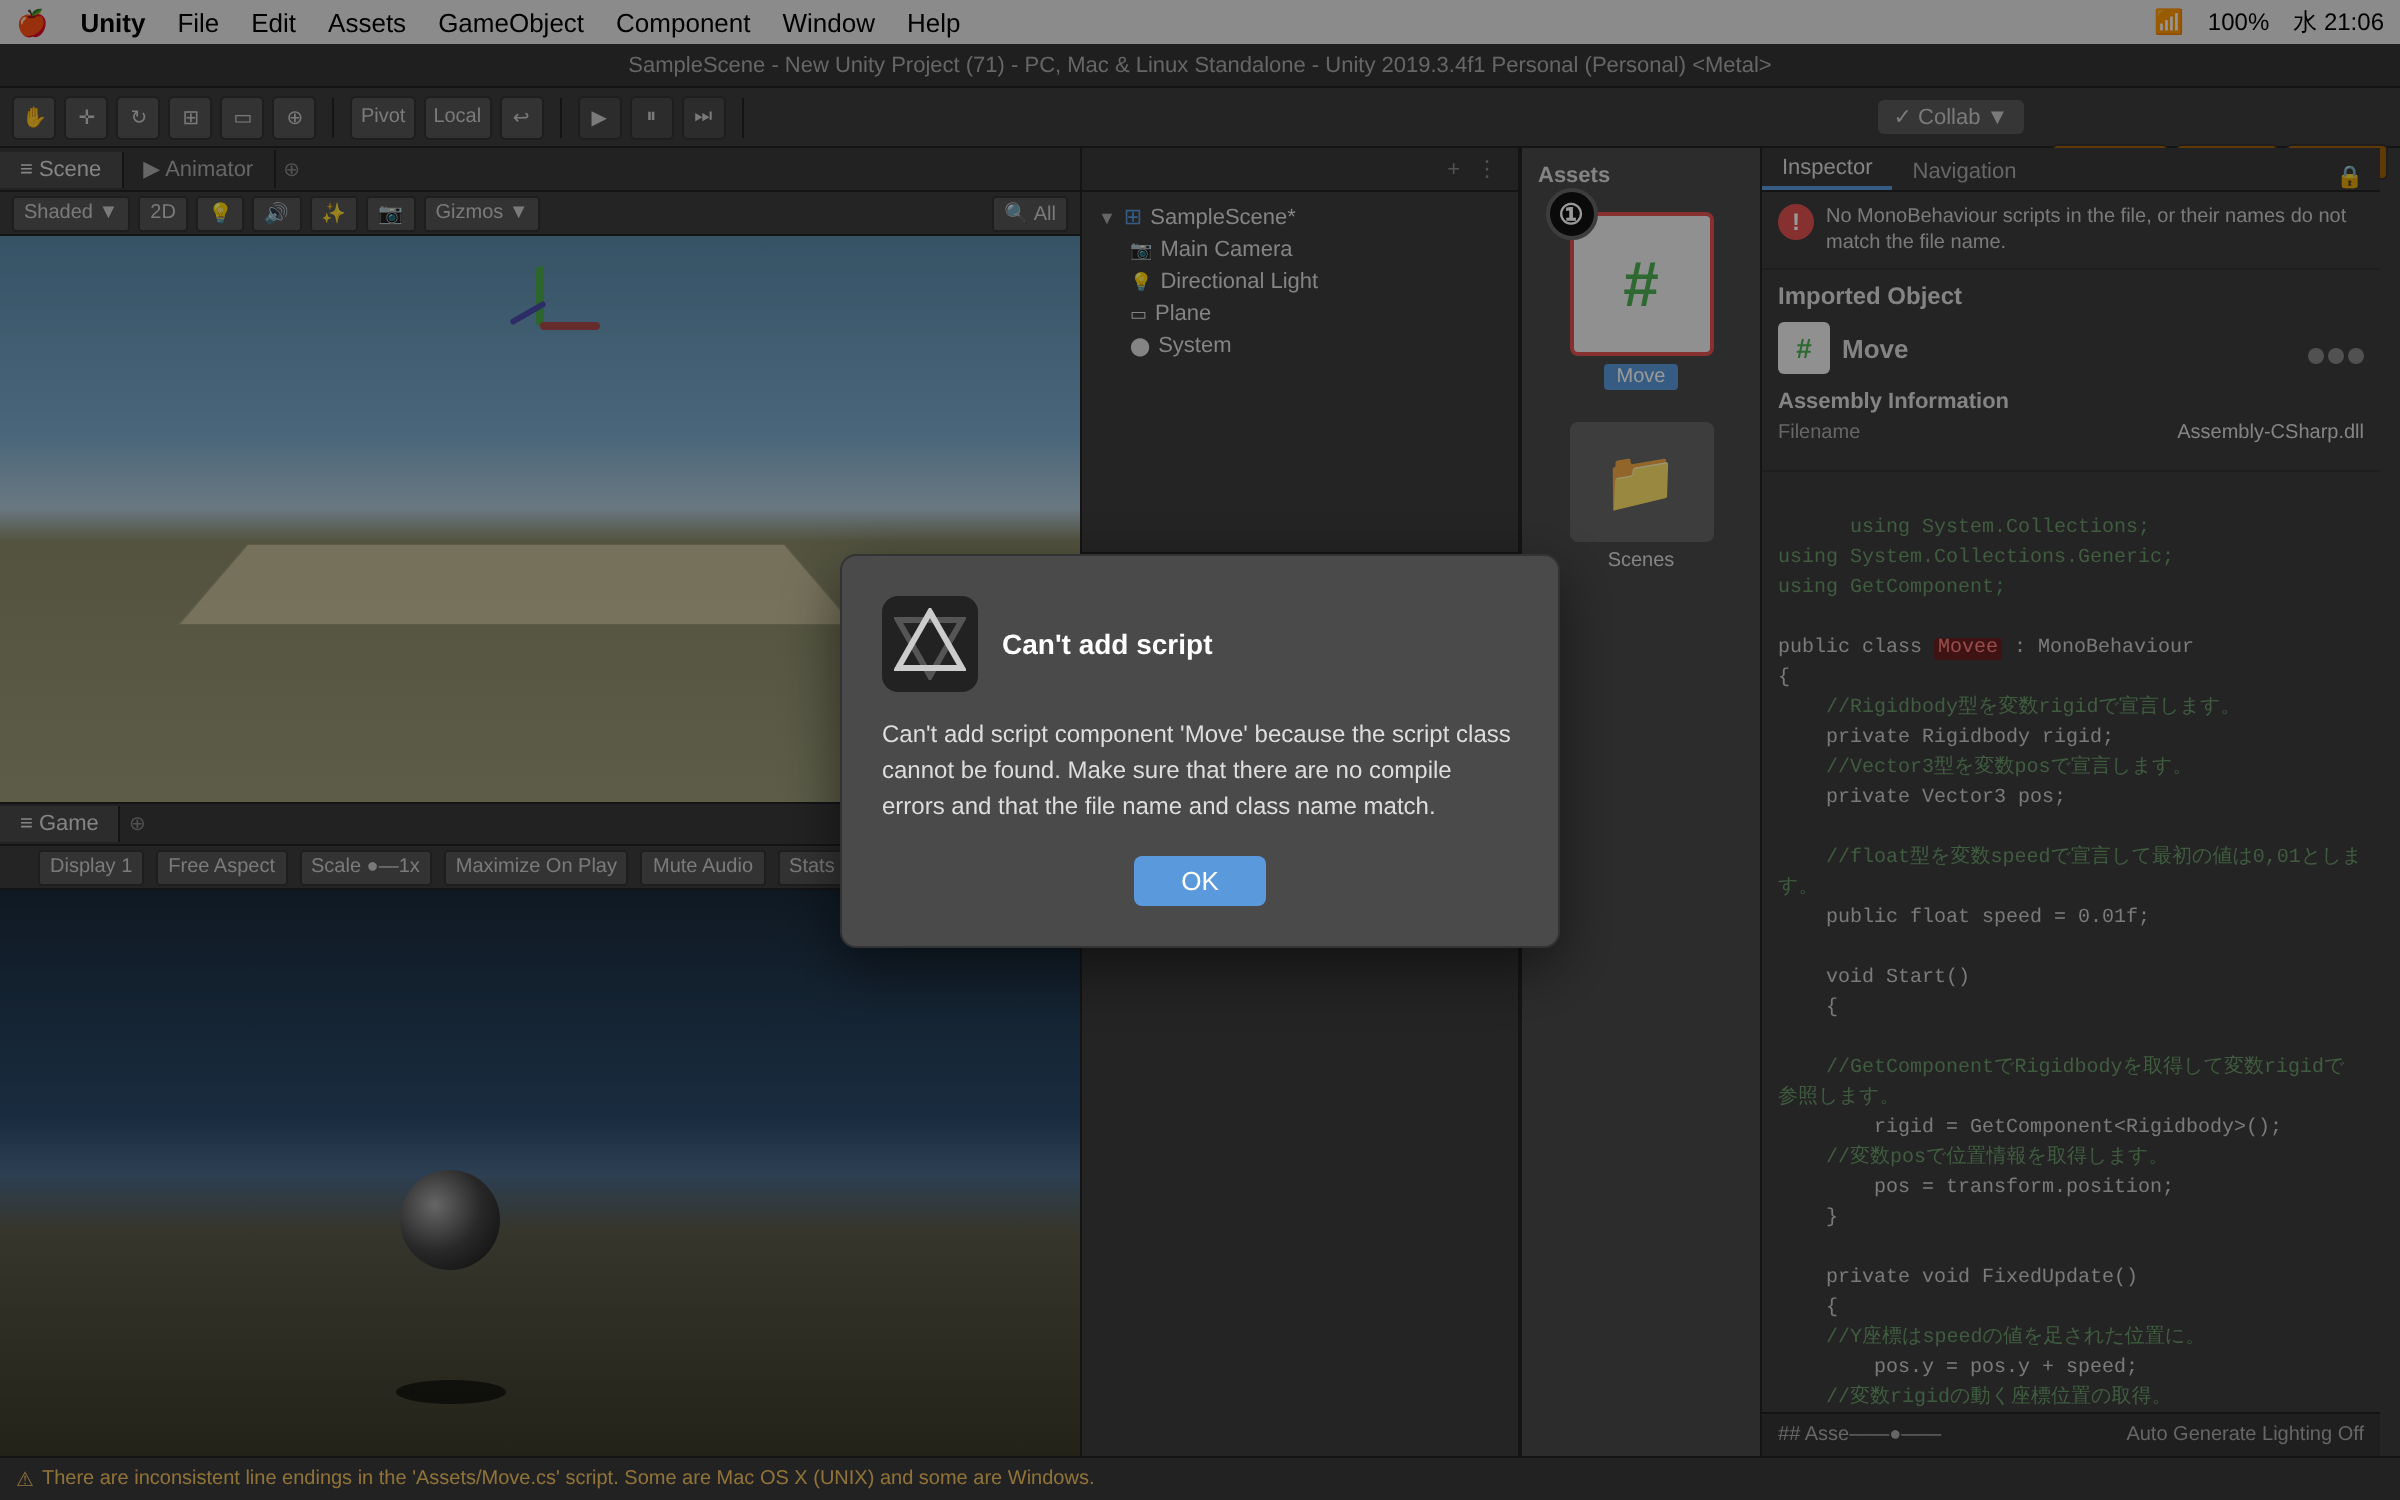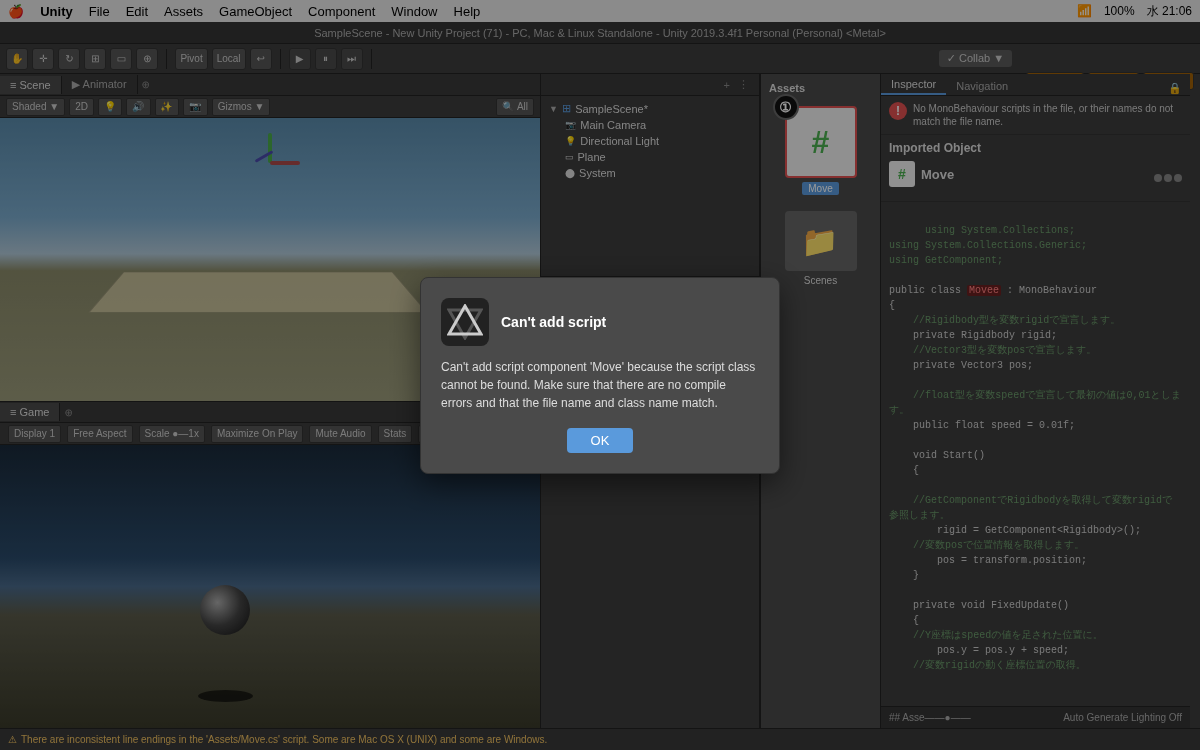--- a/index.html
+++ b/index.html
@@ -29,21 +29,21 @@
     
     #scene-tabs { height: 22px; background: #3a3a3a; display: flex; align-items: center; border-bottom: 1px solid #222; }
     .tab { padding: 3px 10px; font-size: 11px; color: #aaa; cursor: pointer; border-right: 1px solid #222; display: flex; align-items: center; gap: 4px; }
     .tab.active { background: #4a4a4a; color: #ddd; }
 
     #scene-toolbar { height: 22px; background: #3d3d3d; display: flex; align-items: center; padding: 0 6px; gap: 4px; border-bottom: 1px solid #222; font-size: 10px; }
     .scene-tool-btn { height: 18px; padding: 0 5px; background: #555; border: 1px solid #333; border-radius: 2px; color: #ccc; font-size: 10px; cursor: pointer; display: flex; align-items: center; }
 
     
     #game-panel { height: 22px; background: #3a3a3a; display: flex; align-items: center; border-top: 1px solid #222; border-bottom: 1px solid #222; }
-    #game-toolbar { height: 22px; background: #3d3d3d; display: flex; align-items: center; padding: 0 8px; gap: 6px; border-bottom: 1px solid #222; font-size: 10px; }
+    #game-toolbar { height: 22px; background: #3d3d3d; display: flex; align-items: center; padding: 0 19px; gap: 6px; border-bottom: 1px solid #222; font-size: 10px; }
 
     #game-view { height: 320px; background: linear-gradient(180deg, #1a2a3a 0%, #2a4a6a 40%, #4a6a8a 50%, #5a5a4a 60%, #3a3a2a 100%); position: relative; overflow: hidden; }
     .game-sphere { position: absolute; width: 50px; height: 50px; border-radius: 50%; background: radial-gradient(circle at 35% 35%, #aaa, #444, #111); left: 200px; top: 140px; }
     .game-shadow { position: absolute; width: 55px; height: 12px; border-radius: 50%; background: rgba(0,0,0,0.6); left: 198px; top: 245px; }
 
     
     #middle-panel { width: 220px; display: flex; flex-direction: column; background: #3c3c3c; border-left: 1px solid #222; border-right: 1px solid #222; }
     
     #hierarchy-header { height: 22px; background: #3a3a3a; display: flex; align-items: center; padding: 0 6px; border-bottom: 1px solid #222; font-size: 11px; color: #ccc; }
     #hierarchy-content { height: 180px; background: #3c3c3c; overflow-y: auto; padding: 4px 0; }
@@ -338,20 +338,27 @@
           <div class="script-hash-icon">#</div>
           <span class="script-name">Move</span>
         </div>
         <div style="display:flex; gap:2px; align-items:center;">
           <span style="width:8px; height:8px; border-radius:50%; background:#888; display:inline-block;"></span>
           <span style="width:8px; height:8px; border-radius:50%; background:#888; display:inline-block;"></span>
           <span style="width:8px; height:8px; border-radius:50%; background:#888; display:inline-block;"></span>
         </div>
       </div>
 
+      <div class="assembly-section">
+        <div class="assembly-title">Assembly Information</div>
+        <div class="assembly-row">
+          <span>Filename</span>
+          <span class="assembly-val">Assembly-CSharp.dll</span>
+        </div>
+      </div>
     </div>
 
     <div id="inspector-code">
       <span style="color:#6a9a6a;">using System.Collections;</span>
 <span style="color:#6a9a6a;">using System.Collections.Generic;</span>
 <span style="color:#6a9a6a;">using GetComponent;</span>
 
 <span style="color:#ccc;">public class <span style="background:#6a2020; color:#ff8080; padding:0 2px; border-radius:2px;">Movee</span> : MonoBehaviour</span>
 <span>{</span>
 <span style="color:#6a9a6a;">    //Rigidbody型を変数rigidで宣言します。</span>

